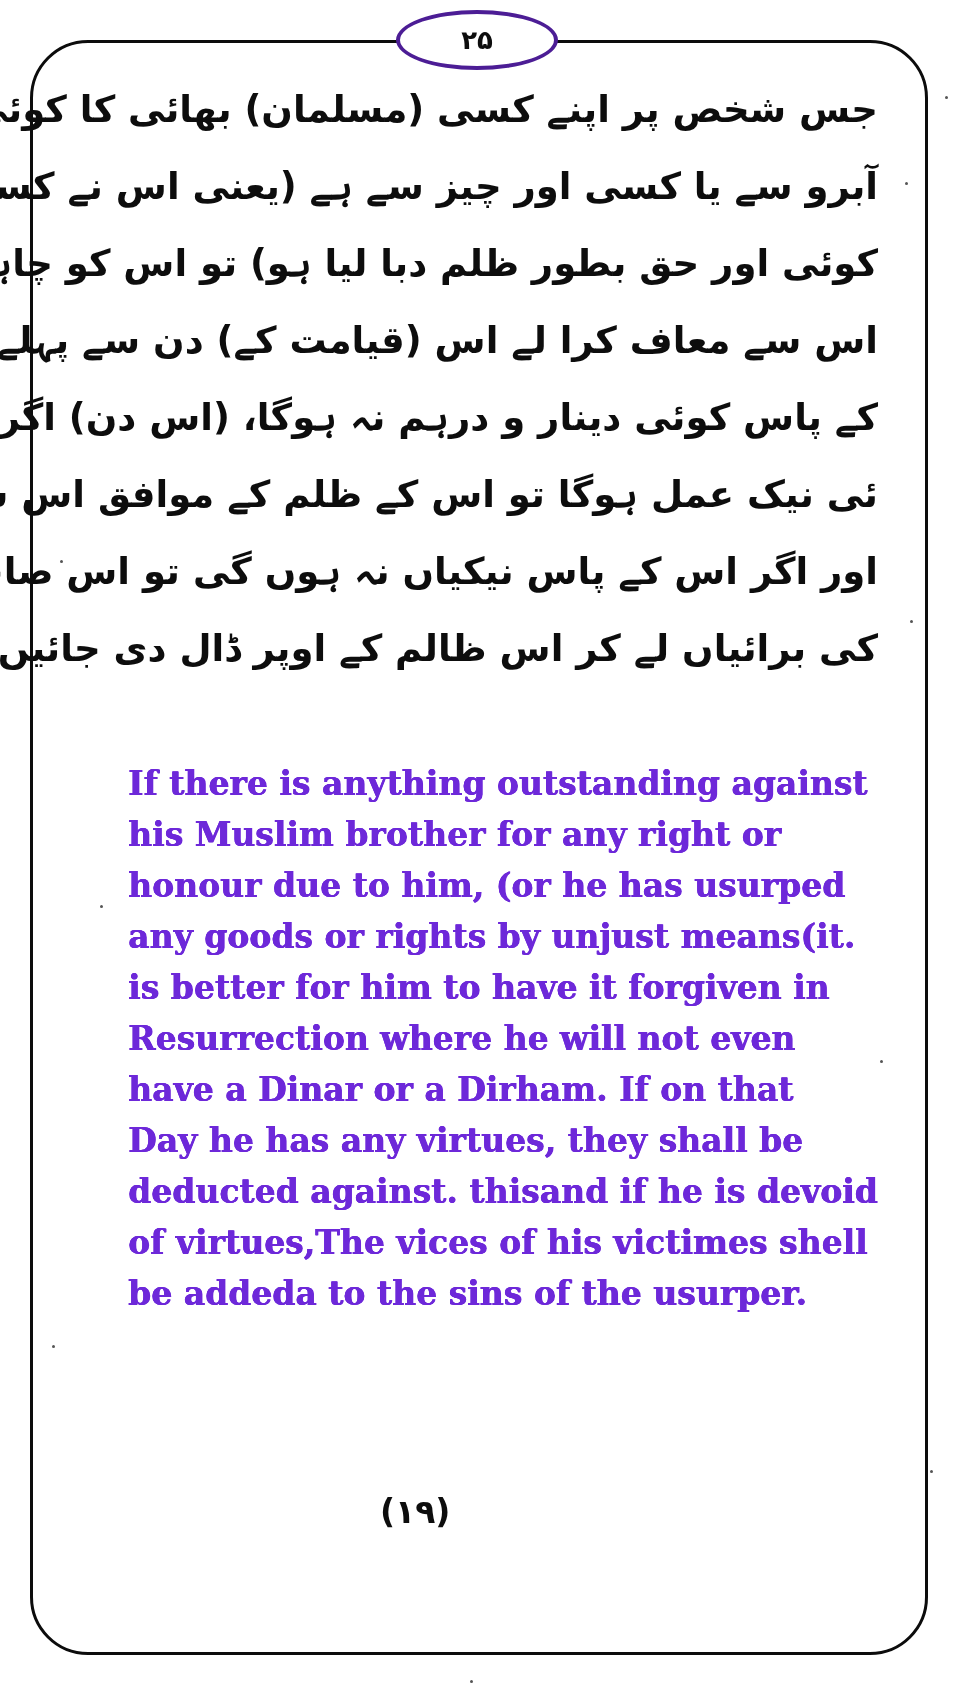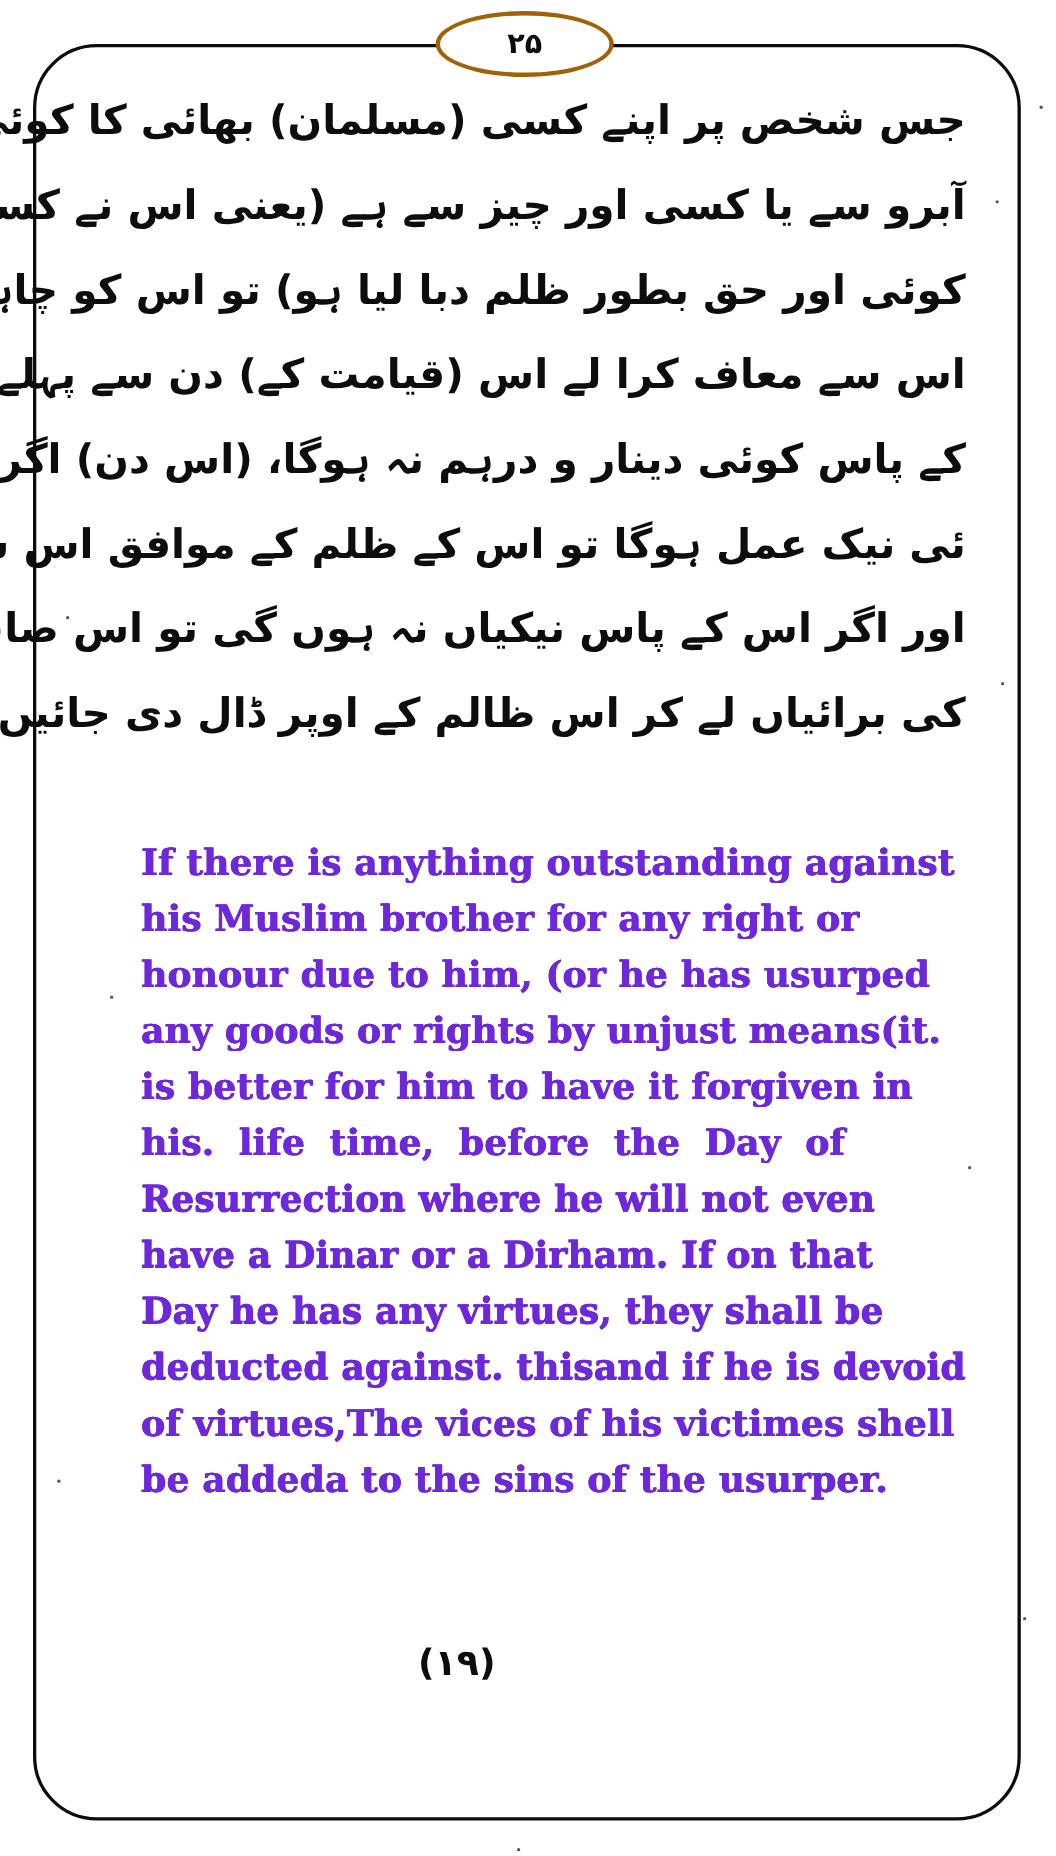--- a/index.html
+++ b/index.html
@@ -18,21 +18,21 @@
     box-sizing:border-box;
     border:3px solid #0c0c0c;
     border-radius:58px;
     background:transparent;
   }
   .oval{
     position:absolute;
     left:396px;top:10px;
     width:162px;height:60px;
     box-sizing:border-box;
-    border:4px solid #a16207;
+    border:4px solid #4c1d95;
     border-radius:50%;
     background:#ffffff;
     display:flex;align-items:center;justify-content:center;
     font-size:26px;font-weight:bold;
     z-index:3;
   }
   .urdu-block{
     position:absolute;
     left:82px;top:74px;
     width:796px;
@@ -120,21 +120,20 @@
     <div class="u-line">اور اگر اس کے پاس نیکیاں نہ ہوں گی تو اس صاحبِ حق (مظلوم)</div>
     <div class="u-line last">کی برائیاں لے کر اس ظالم کے اوپر ڈال دی جائیں گی ۔</div>
   </div>
 
   <div class="english-block" lang="en">
     <div class="e-line">If there is anything outstanding against</div>
     <div class="e-line">his Muslim brother for any right or</div>
     <div class="e-line">honour due to him, (or he has usurped</div>
     <div class="e-line">any goods or rights by unjust means(it.</div>
     <div class="e-line">is better for him to have it forgiven in</div>
-    <div class="e-line">his. life time, before the Day of</div>
     <div class="e-line">Resurrection where he will not even</div>
     <div class="e-line">have a Dinar or a Dirham. If on that</div>
     <div class="e-line">Day he has any virtues, they shall be</div>
     <div class="e-line">deducted against. thisand if he is devoid</div>
     <div class="e-line">of virtues,The vices of his victimes shell</div>
     <div class="e-line">be addeda to the sins of the usurper.</div>
   </div>
 
   <div class="footer-number">(۱۹)</div>
 

